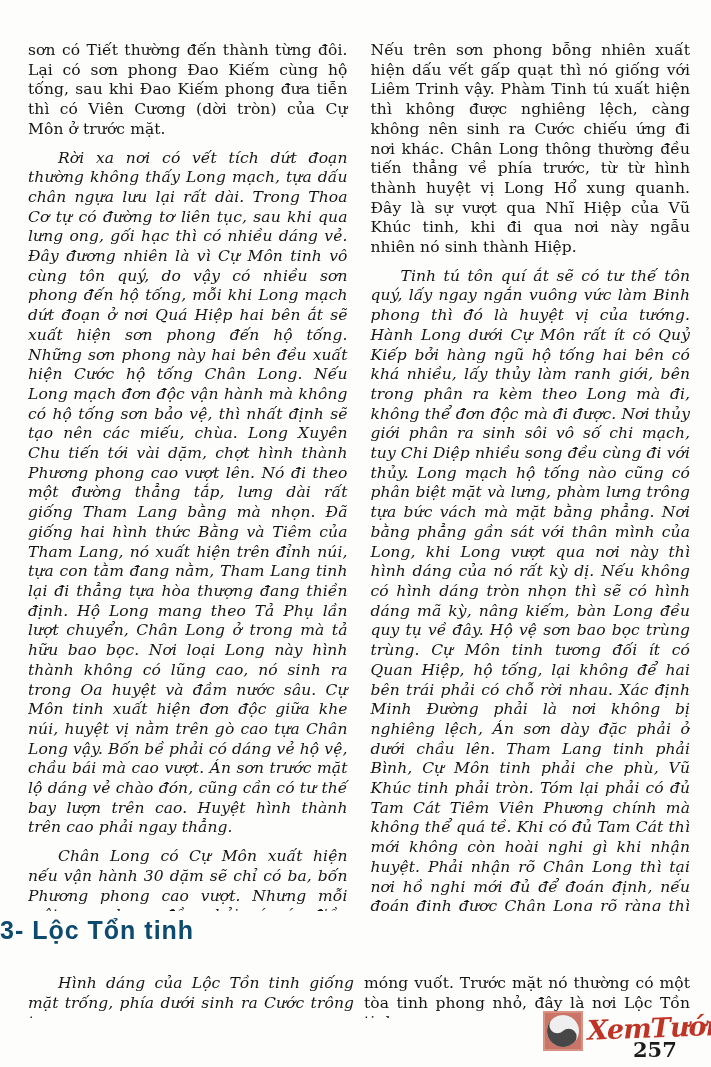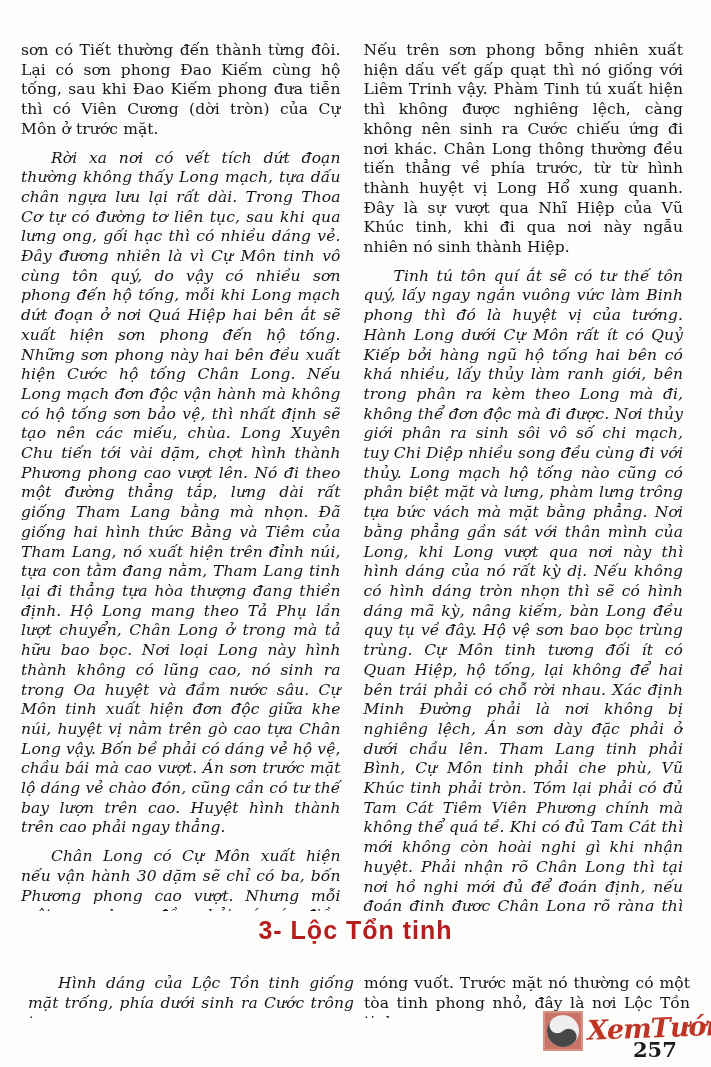--- a/index.html
+++ b/index.html
@@ -9,47 +9,46 @@
     height: 1067px;
     margin: 0 auto;
     background: #fdfdfb;
     overflow: hidden;
     font-family: "DejaVu Serif", serif;
     color: #151515;
   }
   .columns {
     position: absolute;
     top: 41px;
-    left: 21px;
+    left: 28px;
     width: 662px;
     height: 870px;
     display: flex;
     gap: 23px;
     overflow: hidden;
   }
   .col {
     width: 326px;
     text-align: justify;
     font-size: 15.5px;
     line-height: 19.7px;
     letter-spacing: 0.1px;
   }
   .col p { margin: 0 0 9px 0; }
   .col p.indent { text-indent: 30px; font-style: italic; }
   .section-heading {
     position: absolute;
     top: 916px;
     left: 0;
     width: 711px;
-    text-align: center;
     font-family: "Liberation Sans", sans-serif;
     font-weight: bold;
     font-size: 25px;
     letter-spacing: 1px;
-    color: #b91c1c;
+    color: #0c4a6e;
   }
   .bottom-columns {
     position: absolute;
     top: 974px;
     left: 28px;
     width: 662px;
     display: flex;
     gap: 10px;
   }
   .bottom-columns .col { height: 44px; overflow: hidden; }

